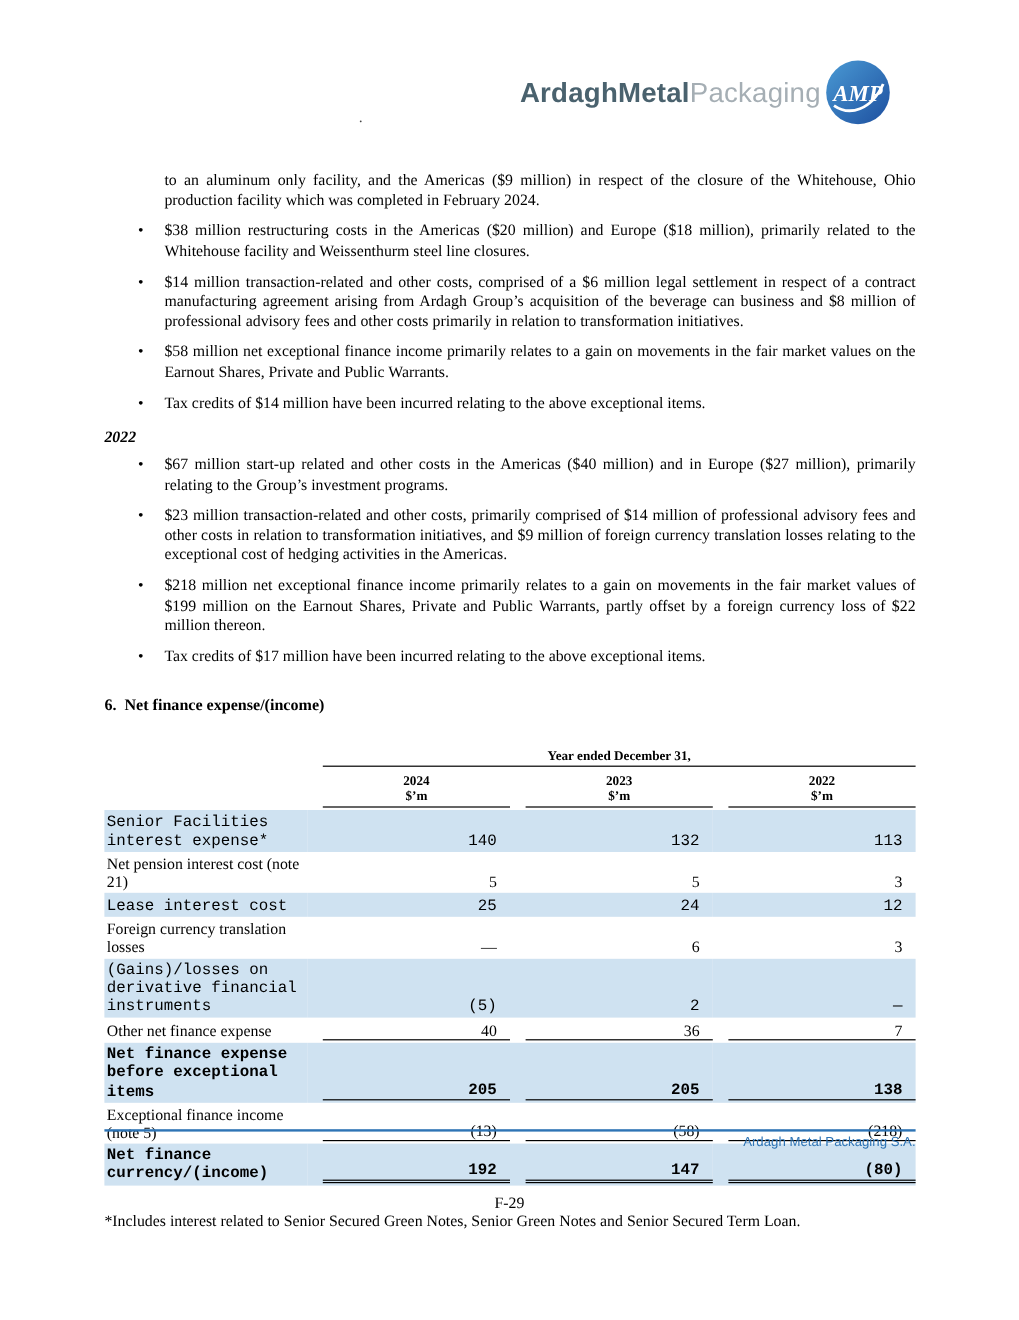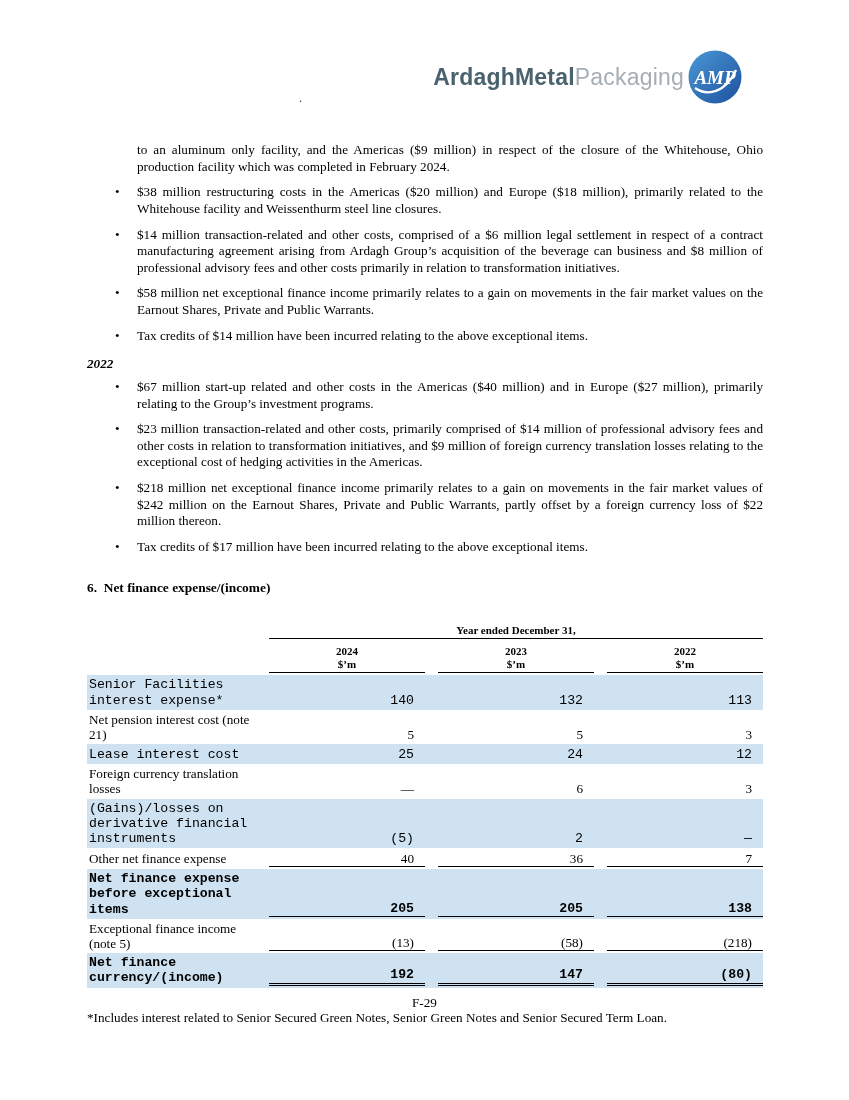--- a/index.html
+++ b/index.html
@@ -87,21 +87,21 @@
         <li>$14 million transaction-related and other costs, comprised of a $6 million legal settlement in respect of a contract manufacturing agreement arising from Ardagh Group’s acquisition of the beverage can business and $8 million of professional advisory fees and other costs primarily in relation to transformation initiatives.</li>
         <li>$58 million net exceptional finance income primarily relates to a gain on movements in the fair market values on the Earnout Shares, Private and Public Warrants.</li>
         <li>Tax credits of $14 million have been incurred relating to the above exceptional items.</li>
       </ul>
 
     <h3 class="year-heading">2022</h3>
 
     <ul class="bullets" id="bullets-2022">
         <li>$67 million start-up related and other costs in the Americas ($40 million) and in Europe ($27 million), primarily relating to the Group’s investment programs.</li>
         <li>$23 million transaction-related and other costs, primarily comprised of $14 million of professional advisory fees and other costs in relation to transformation initiatives, and $9 million of foreign currency translation losses relating to the exceptional cost of hedging activities in the Americas.</li>
-        <li>$218 million net exceptional finance income primarily relates to a gain on movements in the fair market values of $242 million on the Earnout Shares, Private and Public Warrants, partly offset by a foreign currency loss of $22 million thereon.</li>
+        <li>$218 million net exceptional finance income primarily relates to a gain on movements in the fair market values of $199 million on the Earnout Shares, Private and Public Warrants, partly offset by a foreign currency loss of $22 million thereon.</li>
         <li>Tax credits of $17 million have been incurred relating to the above exceptional items.</li>
       </ul>
 
     <h3 class="note-heading">6.  Net finance expense/(income)</h3>
 
     <table class="fin">
       <thead id="table-head">
           <tr>
             <th class="lbl"></th>
             <th colspan="3" class="num" style="width: auto;">
@@ -238,15 +238,19 @@
             <td class="num">
               <div class="cl val rule-double">(80)</div>
             </td>
           </tr>
         </tbody>
     </table>
 
     <p class="footnote">*Includes interest related to Senior Secured Green Notes, Senior Green Notes and Senior Secured Term Loan.</p>
   </main>
 
+  <footer class="footer">
+    <div class="footer-rule"></div>
+    <div class="footer-company">Ardagh Metal Packaging S.A.</div>
+  </footer>
 
   <div class="page-number">F-29</div>
 </div>
 
 </body></html>

